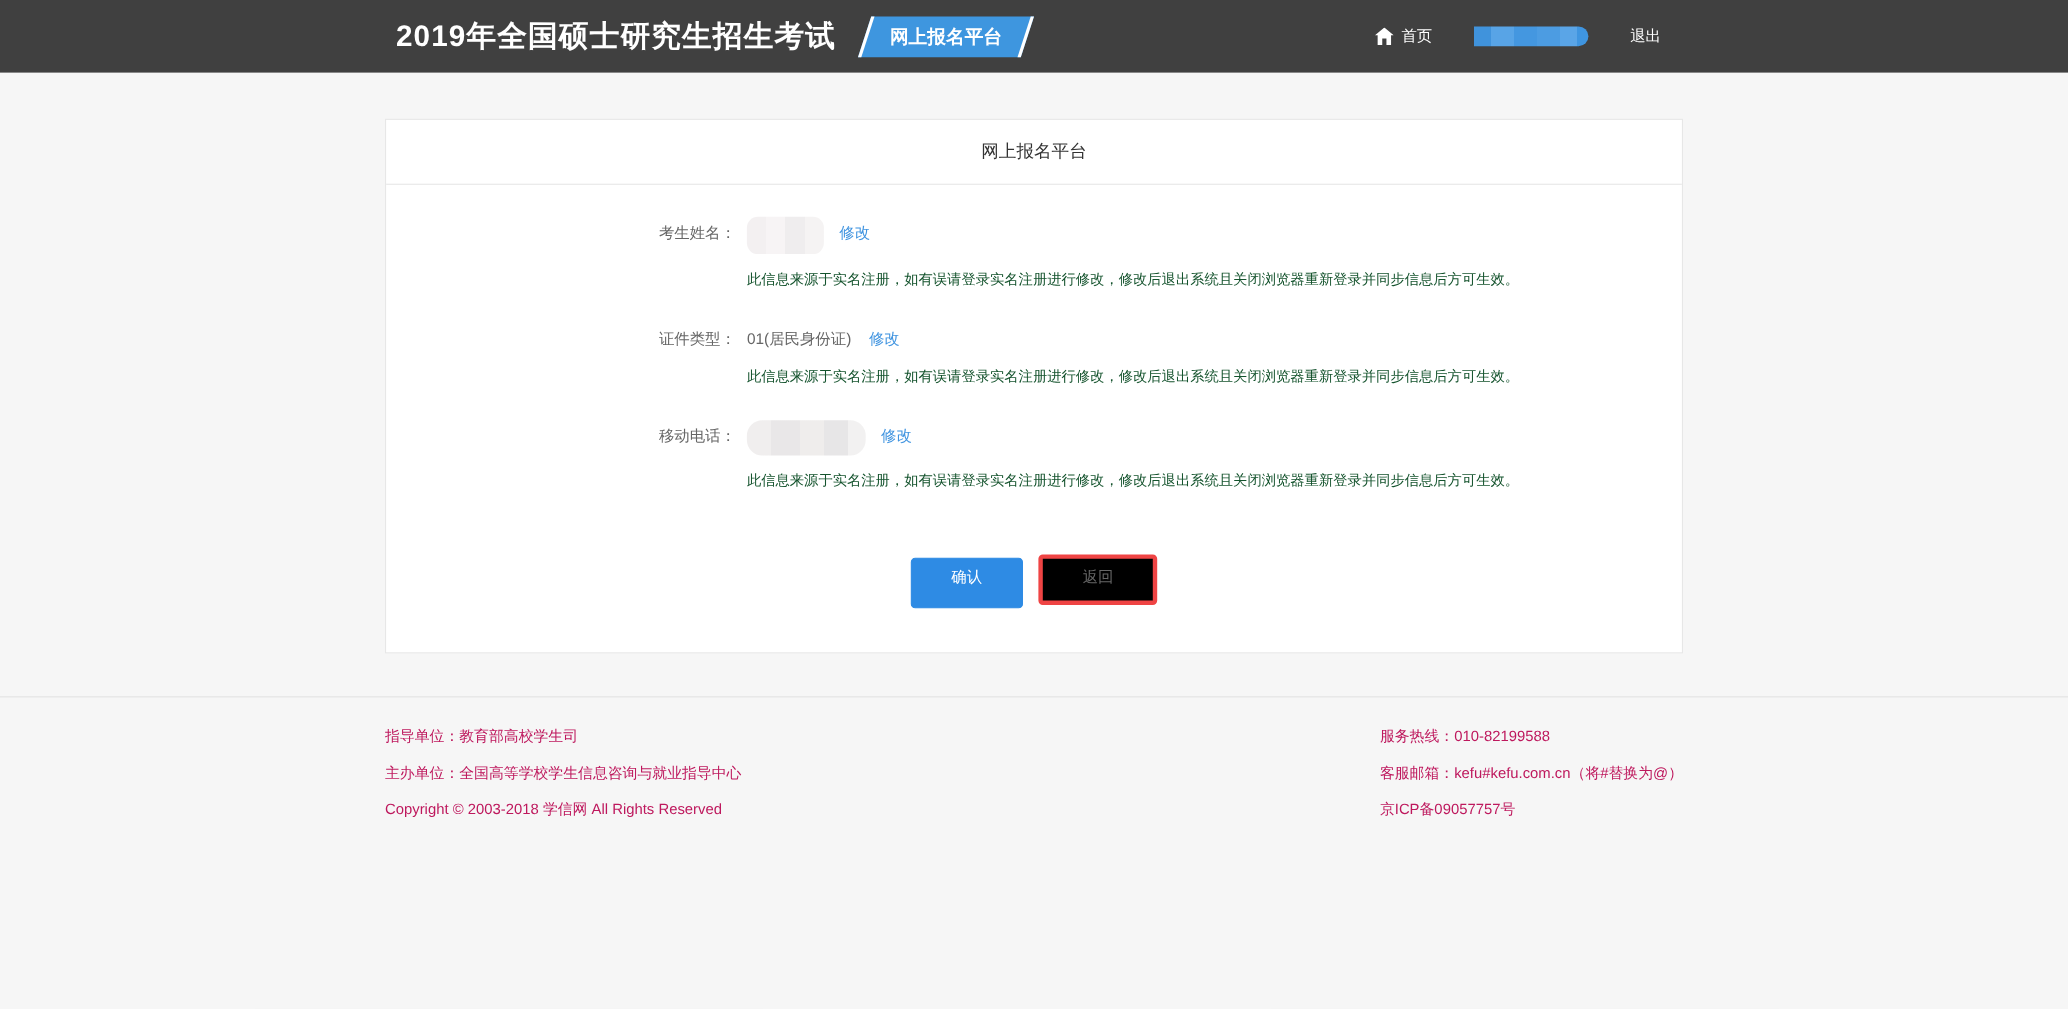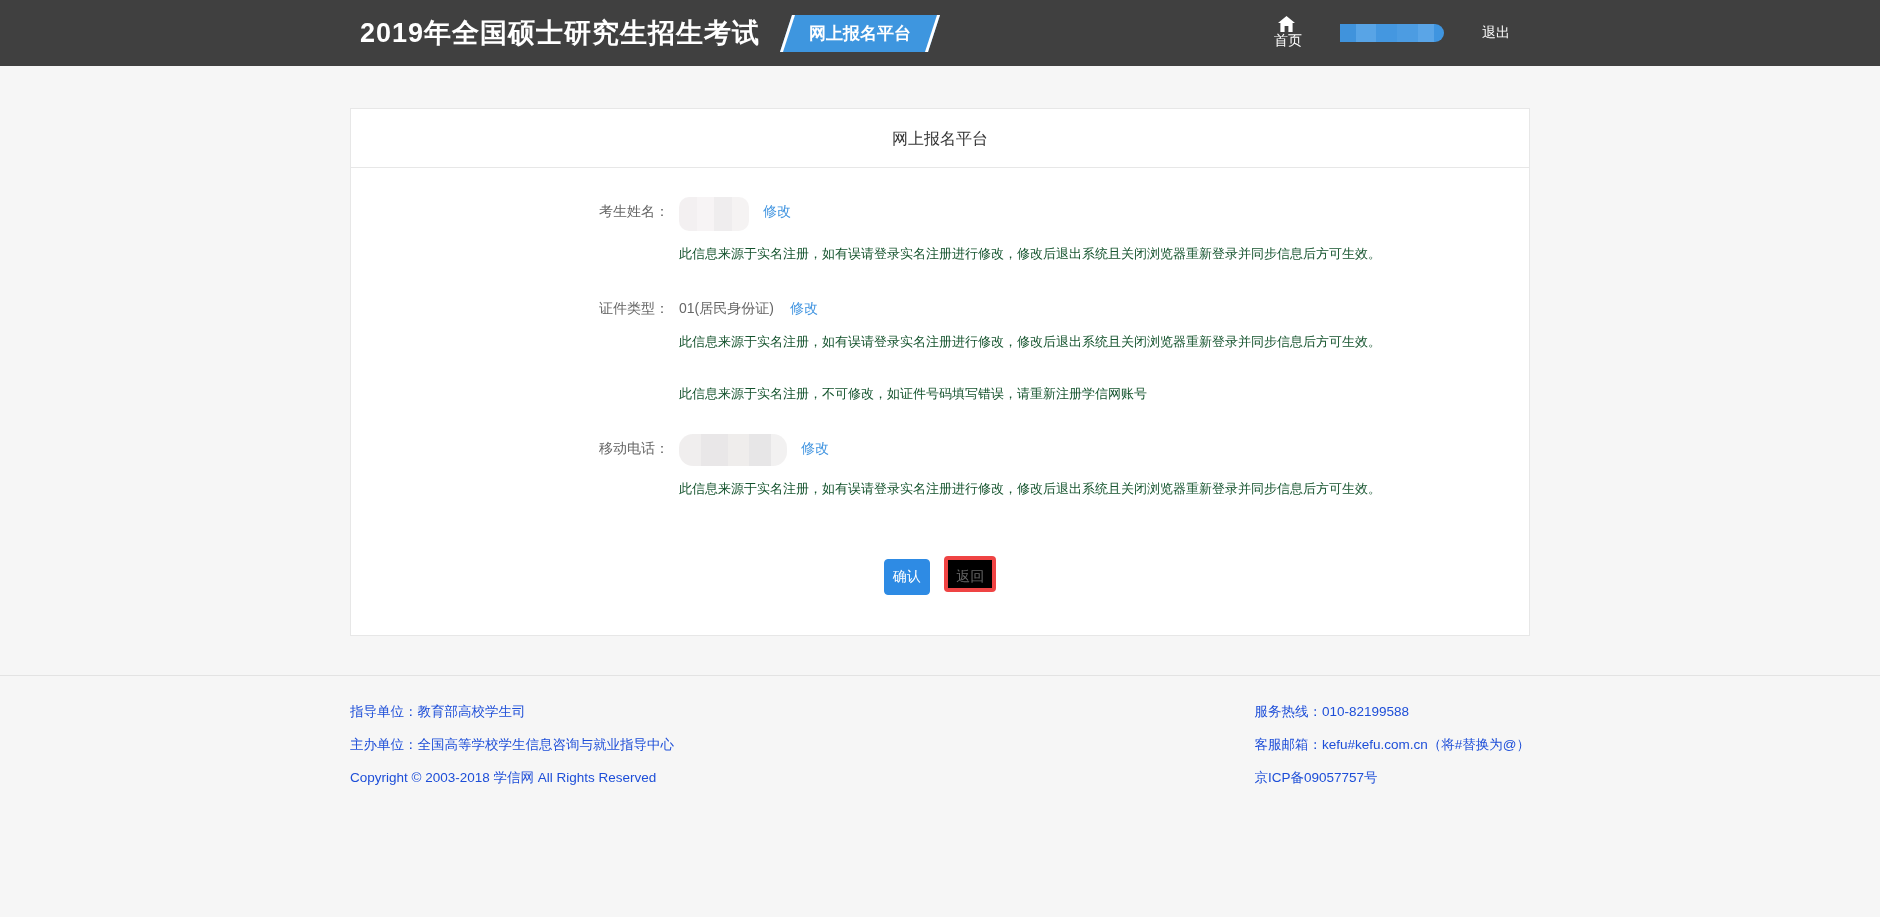--- a/index.html
+++ b/index.html
@@ -26,21 +26,21 @@
     transform:skewX(-18deg); padding:7px 20px;
   }
   .badge > span {
     display:inline-block; transform:skewX(18deg);
     color:#fff; font-size:17px; font-weight:bold; white-space:nowrap;
   }
   .header-right {
     margin-left:auto; display:flex; align-items:center;
     padding-right:20px; color:#fff; font-size:14px;
   }
-  .home-link { display:flex; align-items:flex-end; cursor:pointer;flex-direction:column; }
+  .home-link { display:flex; align-items:center; cursor:pointer; }
   .home-icon { width:17px; height:16px; margin-right:7px; display:block; }
   .user-blur {
     width:104px; height:18px; margin-left:38px;
     border-radius:0 9px 9px 0;
     background:linear-gradient(90deg,#4093dc 0 15%,#58a4e6 15% 35%,#4497e0 35% 55%,#4c9ce2 55% 75%,#5aa5e7 75% 90%,#3f95e0 90%);
   }
   .logout-link { margin-left:38px; cursor:pointer; }
   
   .main { padding-top:42px; }
   .card {
@@ -73,32 +73,32 @@
     width:152px; height:18px; margin-top:2px; border-radius:2px;
     background:linear-gradient(90deg,#f4f4f6 0 7%,#e9e9eb 7% 20%,#d9dbdf 20% 33%,#d5d7db 33% 40%,#e6e8ea 40% 47%,#d0d2d6 47% 55%,#e2e4e6 55% 62%,#d7d9dd 62% 72%,#dcdee1 72% 82%,#dee0e3 82% 92%,#e1e2e5 92%);
   }
   .blur-phone {
     width:108px; height:32px; margin:-3px 14px 0 0; border-radius:14px;
     background:linear-gradient(90deg,#f0eeee 0 20%,#e9e7e8 20% 45%,#efedec 45% 65%,#e7e6e7 65% 85%,#f2f1f1 85%);
   }
   
   .card-actions { text-align:center; padding:24px 0 40px 0; }
   .btn {
-    display:inline-block; height:36px; line-height:32px;
-    padding:0 8px; font-size:14px; border-radius:4px; cursor:pointer;
+    display:inline-block; height:46px; line-height:32px;
+    padding:0 36px; font-size:14px; border-radius:4px; cursor:pointer;
   }
   .btn-primary { background:#2e8be4; border:1px solid #2e8be4; color:#fff; }
   .btn-default { background:#000000; border:4px solid #ef4444; color:#666; margin-left:10px; }
   
   .footer { margin-top:39px; border-top:1px solid #e3e3e3; }
   .footer-inner {
     width:1180px; margin:0 auto; padding-top:27px;
     display:flex; justify-content:space-between;
   }
-  .footer-line { font-size:13.5px; color:#1d4ed8; line-height:18px; margin-bottom:15px; white-space:nowrap; }
+  .footer-line { font-size:13.5px; color:#be185d; line-height:18px; margin-bottom:15px; white-space:nowrap; }
 </style>
 </head>
 <body>
 
 <div class="header">
   <div class="header-inner">
     <div class="header-title">2019年全国硕士研究生招生考试</div>
     <div class="badge-wrap">
       <div class="badge">
         <span>网上报名平台</span>
@@ -134,21 +134,20 @@
       <div class="field-group">
         <div class="field-row">
           <span class="field-label">证件类型：</span>
           <span class="field-value">01(居民身份证)</span>
           <a class="edit-link">修改</a>
         </div>
         <div class="field-note">此信息来源于实名注册，如有误请登录实名注册进行修改，修改后退出系统且关闭浏览器重新登录并同步信息后方可生效。</div>
       </div>
 
       <div class="field-group">
-        <div class="field-note">此信息来源于实名注册，不可修改，如证件号码填写错误，请重新注册学信网账号</div>
       </div>
 
       <div class="field-group">
         <div class="field-row">
           <span class="field-label">移动电话：</span>
           <span class="blur-phone"></span>
           <a class="edit-link">修改</a>
         </div>
         <div class="field-note">此信息来源于实名注册，如有误请登录实名注册进行修改，修改后退出系统且关闭浏览器重新登录并同步信息后方可生效。</div>
       </div>

